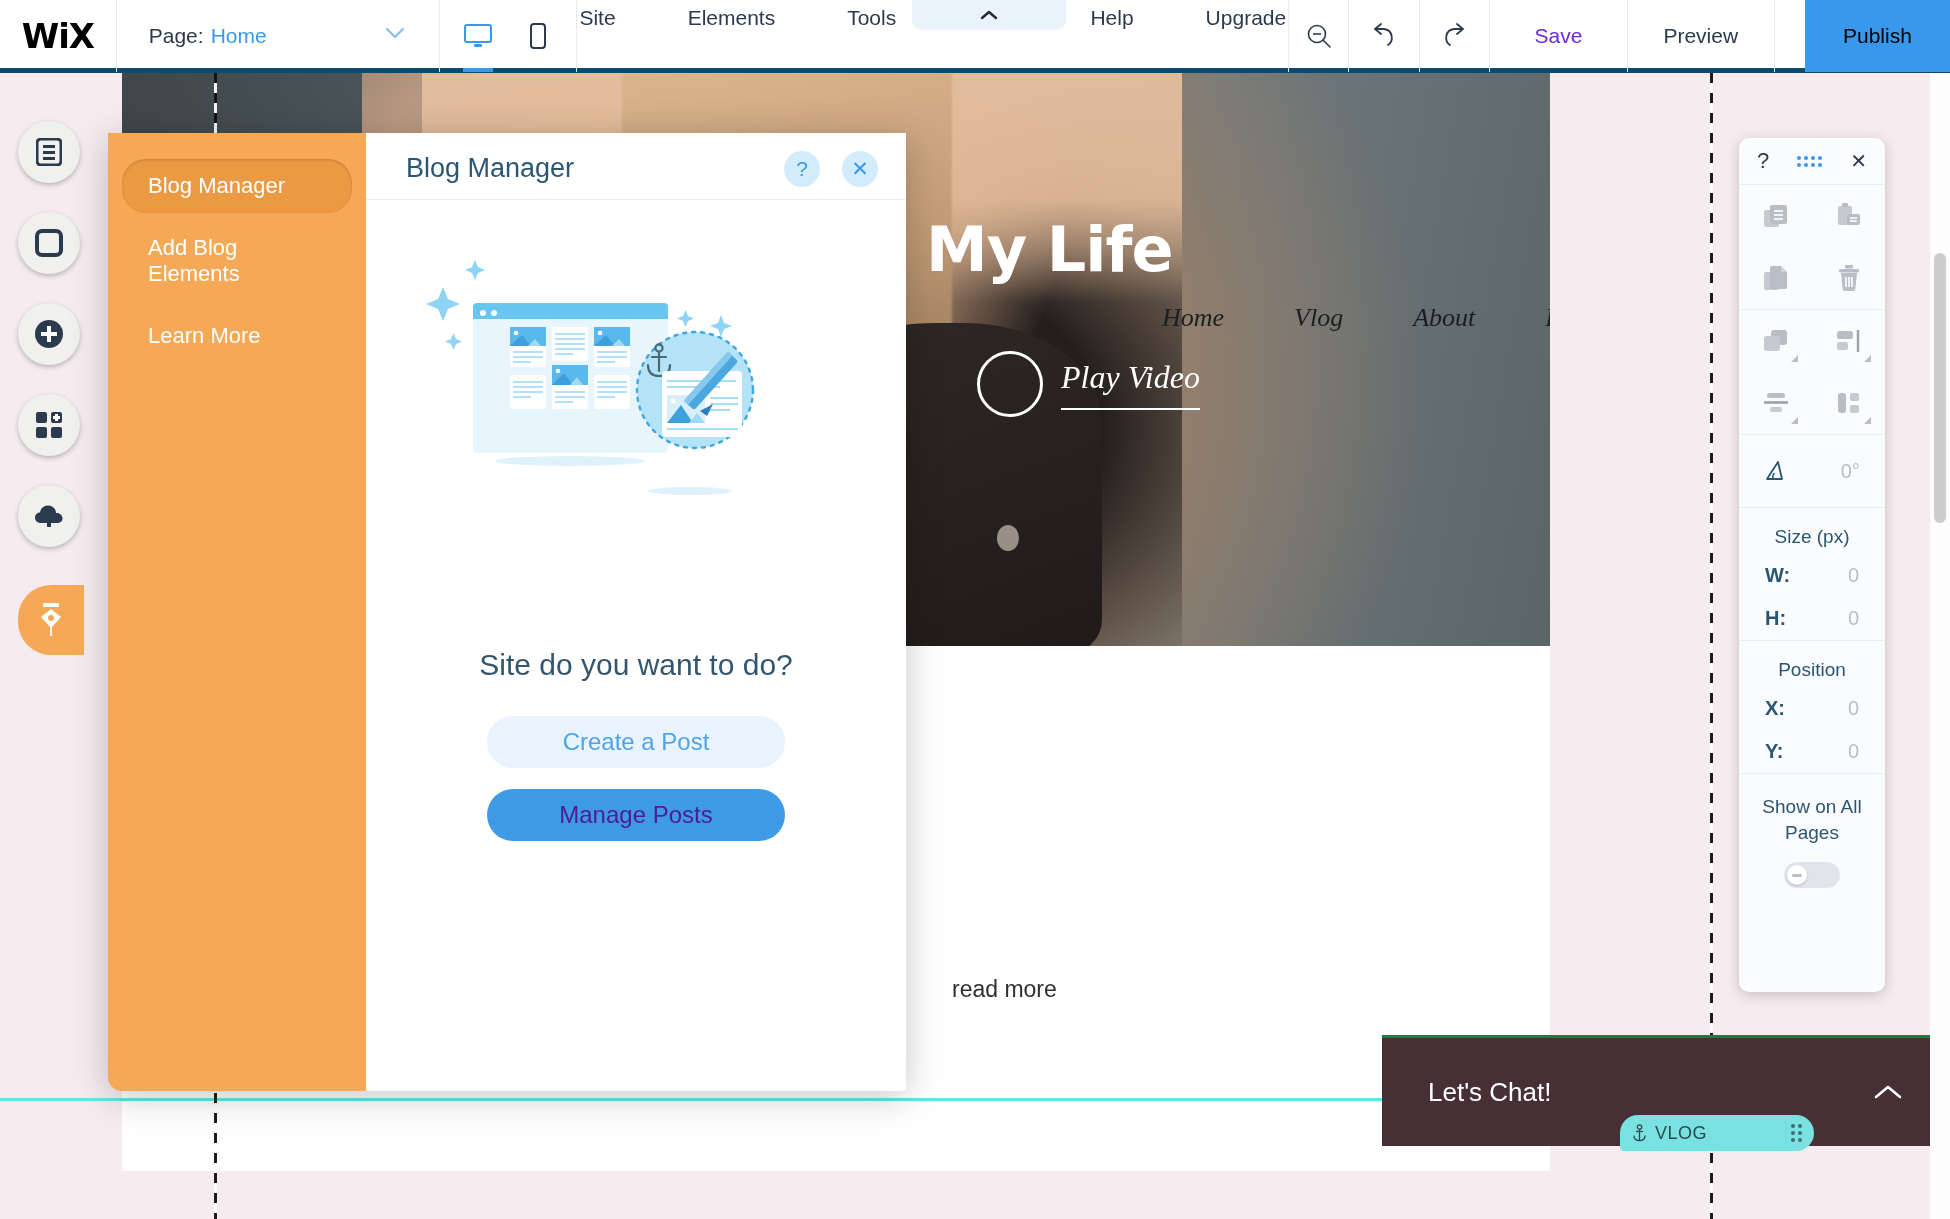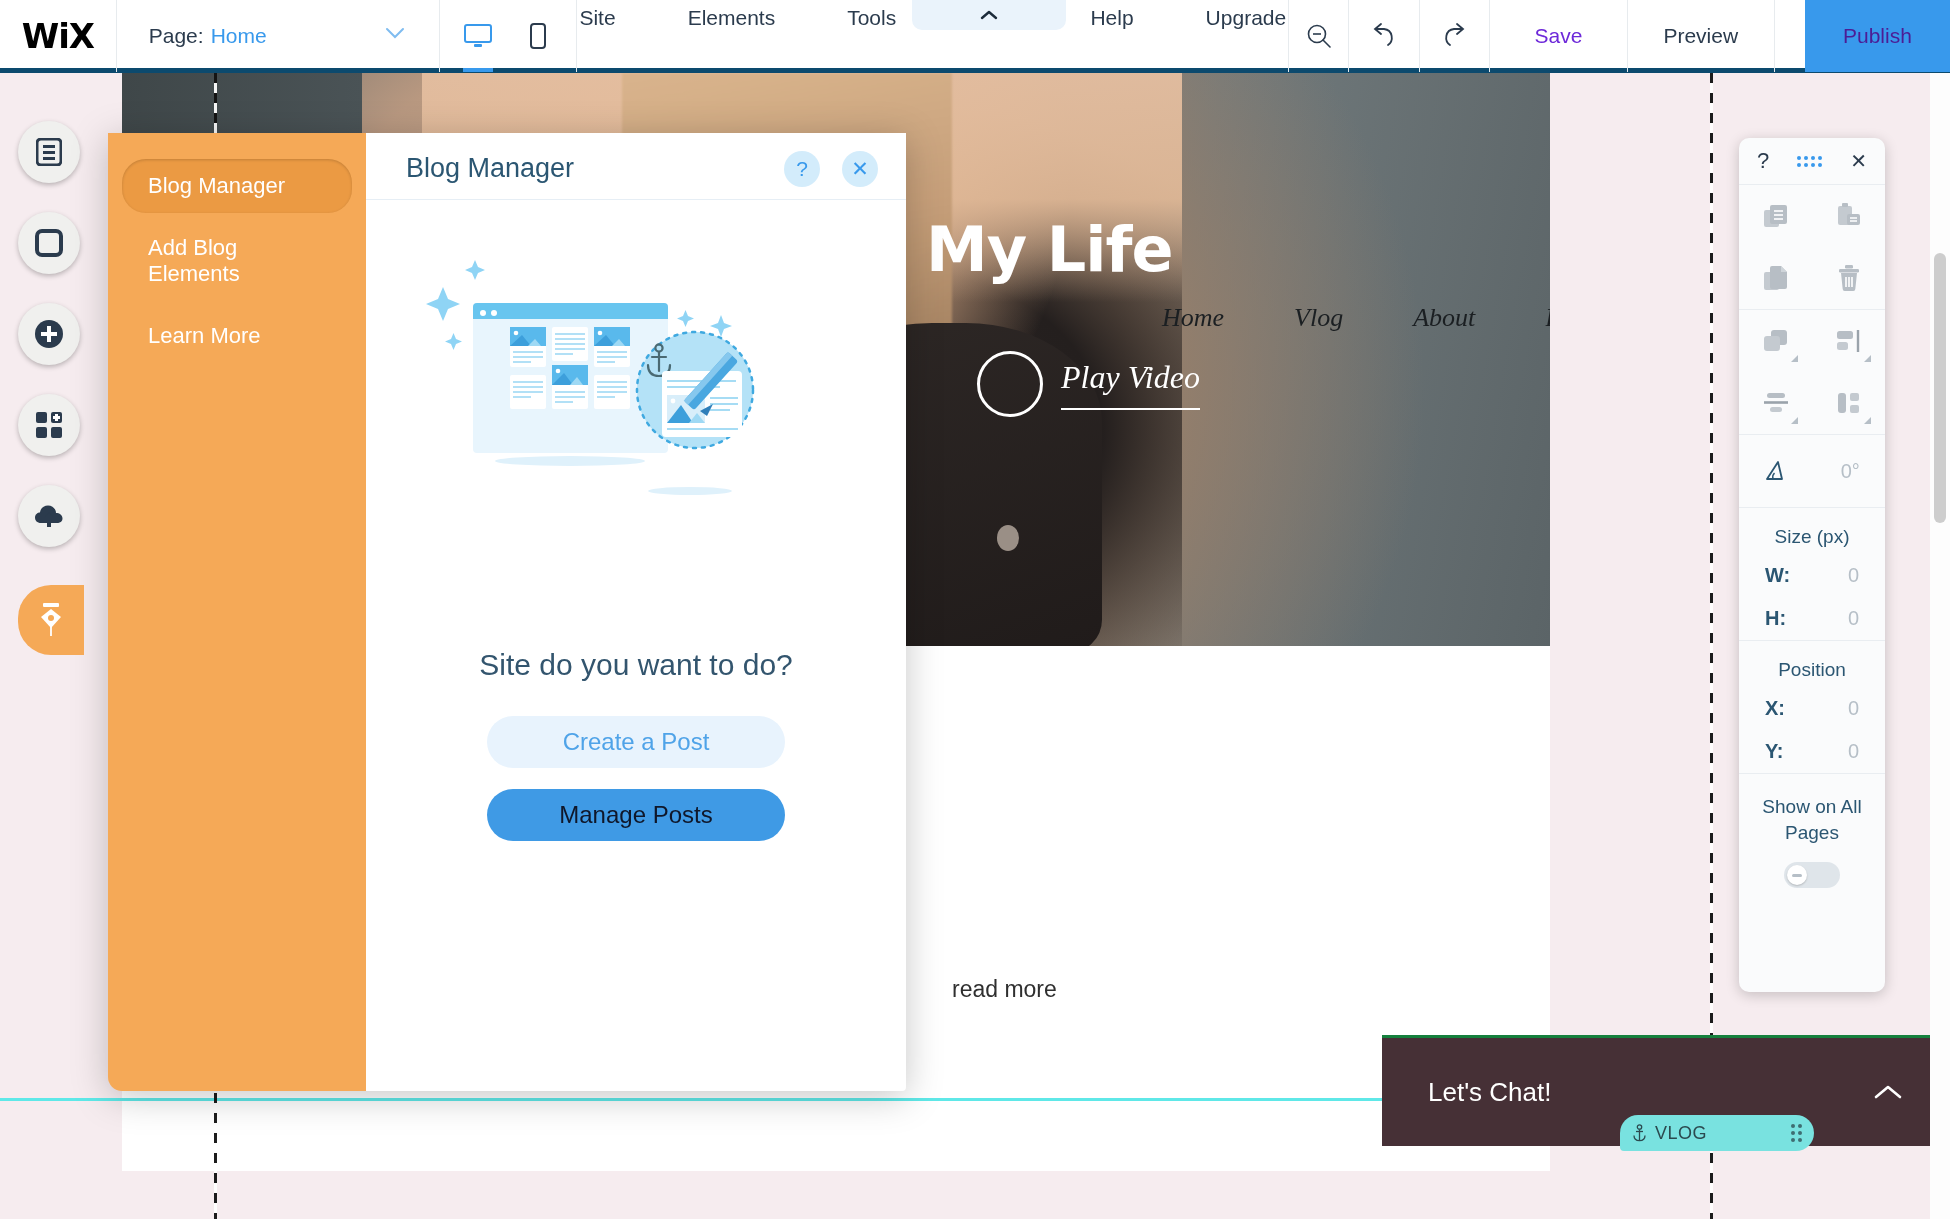--- a/index.html
+++ b/index.html
@@ -32,21 +32,21 @@
   }
   .dev-btn { width: 38px; height: 40px; display: flex; align-items: center; justify-content: center; position: relative; }
   .dev-underline { position: absolute; bottom: -16px; left: 4px; width: 30px; height: 4px; background: #3899ec; }
   #tb-menus { flex: 1; display: flex; align-items: center; justify-content: center; gap: 68px; }
   .tb-menu { font-size: 21px; color: #2b3b4d; padding: 6px 2px; cursor: default; }
   #tb-zoom { width: 62px; border-left: 1px solid #e7ebee; border-right: 1px solid #e7ebee; }
   #tb-undo { width: 72px; border-right: 1px solid #e7ebee; }
   #tb-redo { width: 72px; border-right: 1px solid #e7ebee; }
   #tb-save { width: 140px; border-right: 1px solid #e7ebee; font-size: 21px; color: #6d28d9; }
   #tb-preview { width: 150px; border-right: 1px solid #e7ebee; font-size: 21px; color: #2b3b4d; }
-  #tb-publish { width: 148px; background: #3899ec; color: #4c1d95; font-size: 21px; margin-left: 30px; }
+  #tb-publish { width: 148px; background: #3899ec; color: #000000; font-size: 21px; margin-left: 30px; }
 
   
   #collapse-tab {
     position: absolute; left: 912px; top: 0px; width: 154px; height: 30px;
     background: #eaf3fb; border-radius: 0 0 10px 10px;
     display: flex; align-items: center; justify-content: center; z-index: 70;
   }
 
   
   #canvas {
@@ -182,21 +182,21 @@
   #illo { position: absolute; left: 44px; top: 120px; width: 452px; height: 300px; }
   #panel-question {
     position: absolute; left: 0; top: 515px; width: 540px; text-align: center;
     font-size: 30px; color: #33556e;
   }
   .panel-cta {
     position: absolute; left: 121px; width: 298px; height: 52px; border-radius: 28px;
     display: flex; align-items: center; justify-content: center; font-size: 24px;
   }
   #cta-create { top: 583px; background: #e8f3fd; color: #4fa3e8; }
-  #cta-manage { top: 656px; background: #3f9ae5; color: #0f172a; }
+  #cta-manage { top: 656px; background: #3f9ae5; color: #4c1d95; }
 
   
   #rtool {
     position: absolute; left: 1739px; top: 138px; width: 146px; height: 854px;
     background: #fafbfc; border-radius: 10px; z-index: 85;
     box-shadow: 0 3px 14px rgba(0,0,0,.2); display: flex; flex-direction: column;
   }
   #rtool-head { height: 46px; display: flex; align-items: center; justify-content: space-between; padding: 0 18px; }
   #rtool-dots { display: grid; grid-template-columns: repeat(4, 4px); gap: 3px; }
   #rtool-dots i { width: 4px; height: 4px; border-radius: 50%; background: #3899ec; display: block; }

